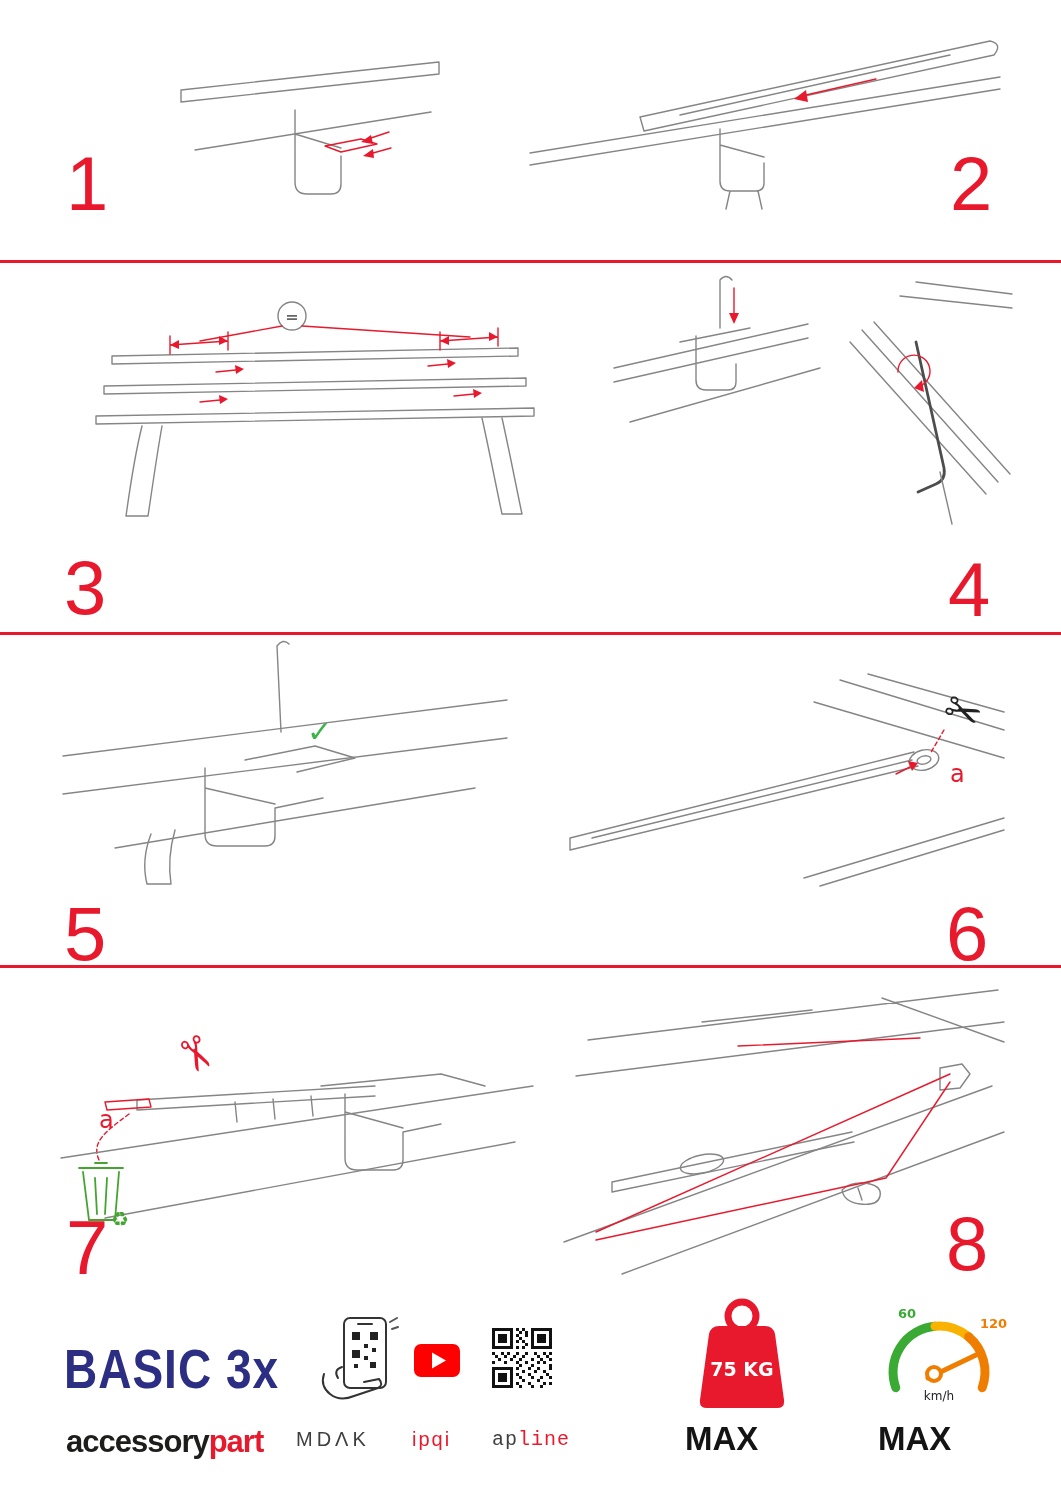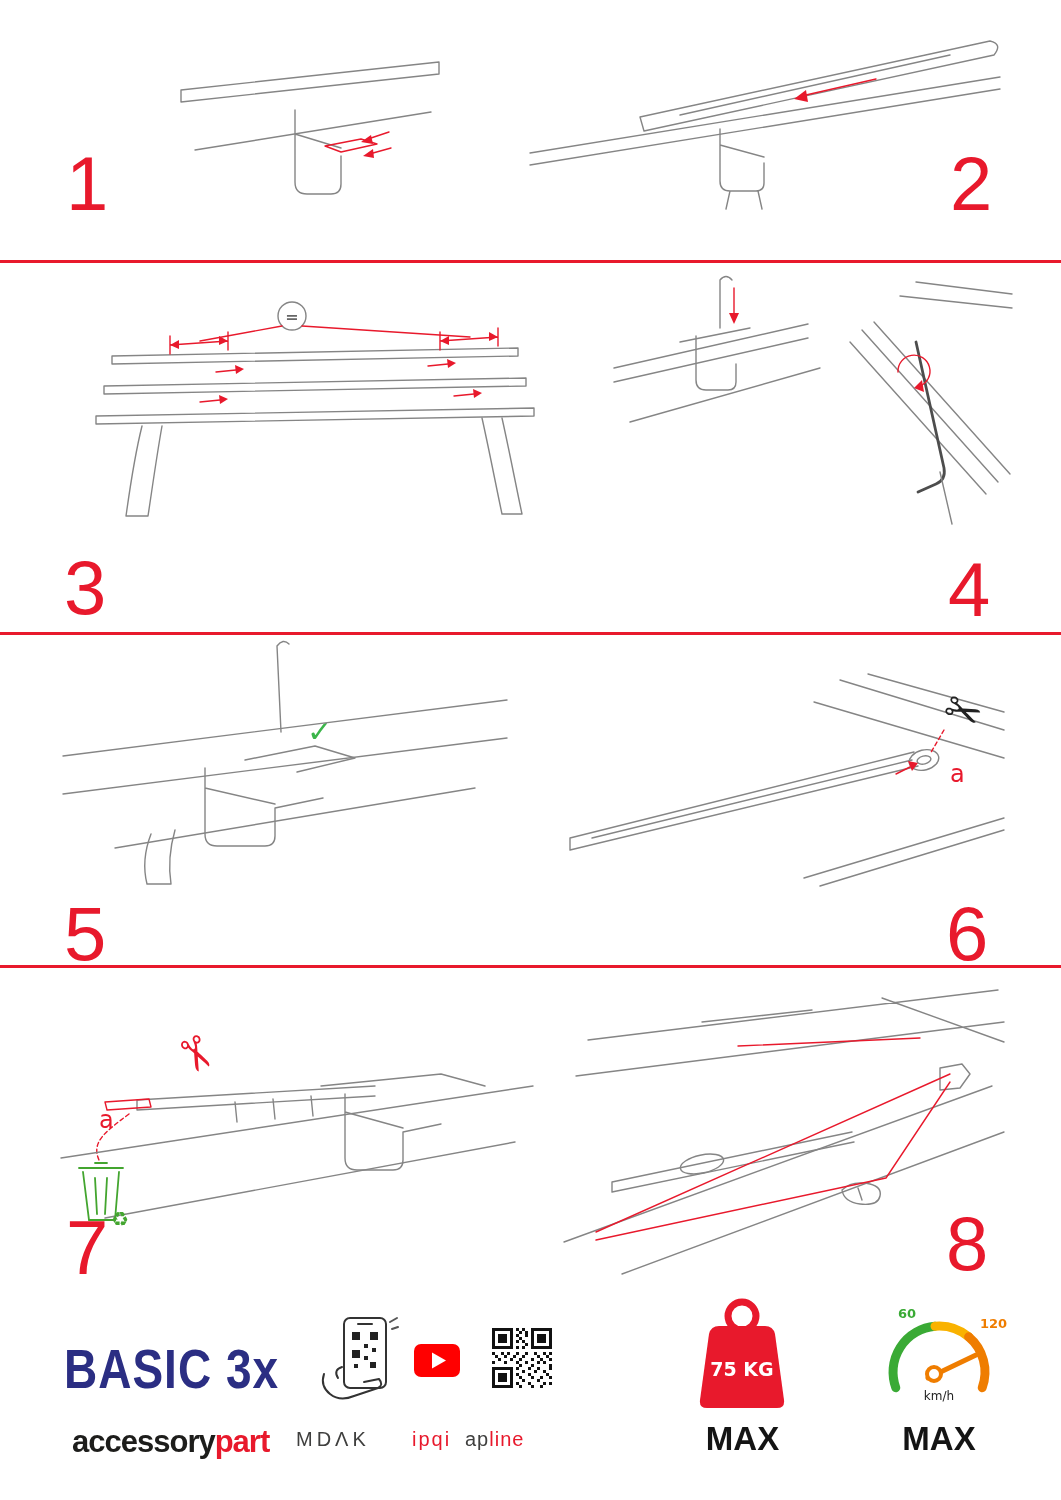--- a/index.html
+++ b/index.html
@@ -11,28 +11,28 @@
   svg{overflow:visible;}
   .sk{stroke:#858585;stroke-width:1.4;fill:none;stroke-linecap:round;stroke-linejoin:round;}
   .skd{stroke:#4d4d4d;stroke-width:2.8;fill:none;stroke-linecap:round;stroke-linejoin:round;}
   .rd{stroke:#e8192c;stroke-width:1.4;fill:none;stroke-linecap:round;stroke-linejoin:round;}
   .rdf{fill:#e8192c;stroke:none;}
   .dash{stroke-dasharray:4 3;}
   .grn{stroke:#43a52f;stroke-width:1.8;fill:none;stroke-linecap:round;}
   svg text{font-family:"DejaVu Sans",sans-serif;}
   .brand-title{position:absolute;left:64px;top:1336px;font-size:46px;font-weight:bold;
                color:#2b2e83;letter-spacing:1px;transform:scaleY(1.22);transform-origin:left top;}
-  .brand-sub{position:absolute;left:66px;top:1424px;font-size:31px;font-weight:bold;letter-spacing:-1px;color:#1d1d1b;margin-left:6px;}
+  .brand-sub{position:absolute;left:66px;top:1424px;font-size:31px;font-weight:bold;letter-spacing:-1px;color:#1d1d1b;}
   .brand-sub .red{color:#e8192c;}
   .partner{position:absolute;top:1428px;font-size:20px;color:#3f3f3e;}
   .p-mdak{left:296px;letter-spacing:4px;}
   .p-ipqi{left:412px;color:#e8192c;letter-spacing:2px;text-align:center;}
-  .p-apline{left:465px;letter-spacing:1px;}
+  .p-apline{left:492px;letter-spacing:1px;font-family:Liberation Mono, monospace;}
   .p-apline .red{color:#e8192c;}
-  .maxlbl{position:absolute;top:1420px;font-size:33px;font-weight:bold;color:#141414;text-align:center;}
+  .maxlbl{position:absolute;top:1420px;font-size:33px;font-weight:bold;color:#141414;text-align:left;}
 </style>
 </head>
 <body>
 
 <div class="sheet">
 
   <div class="stepnum" style="left:66px;top:146px">1</div>
 
   <svg class="ill" style="left:175px;top:50px" width="270" height="185" viewBox="0 0 270 185">
     <path class="sk" d="M6,40 L264,12 M6,52 L264,24 M6,40 L6,52 M264,12 L264,24"></path>

